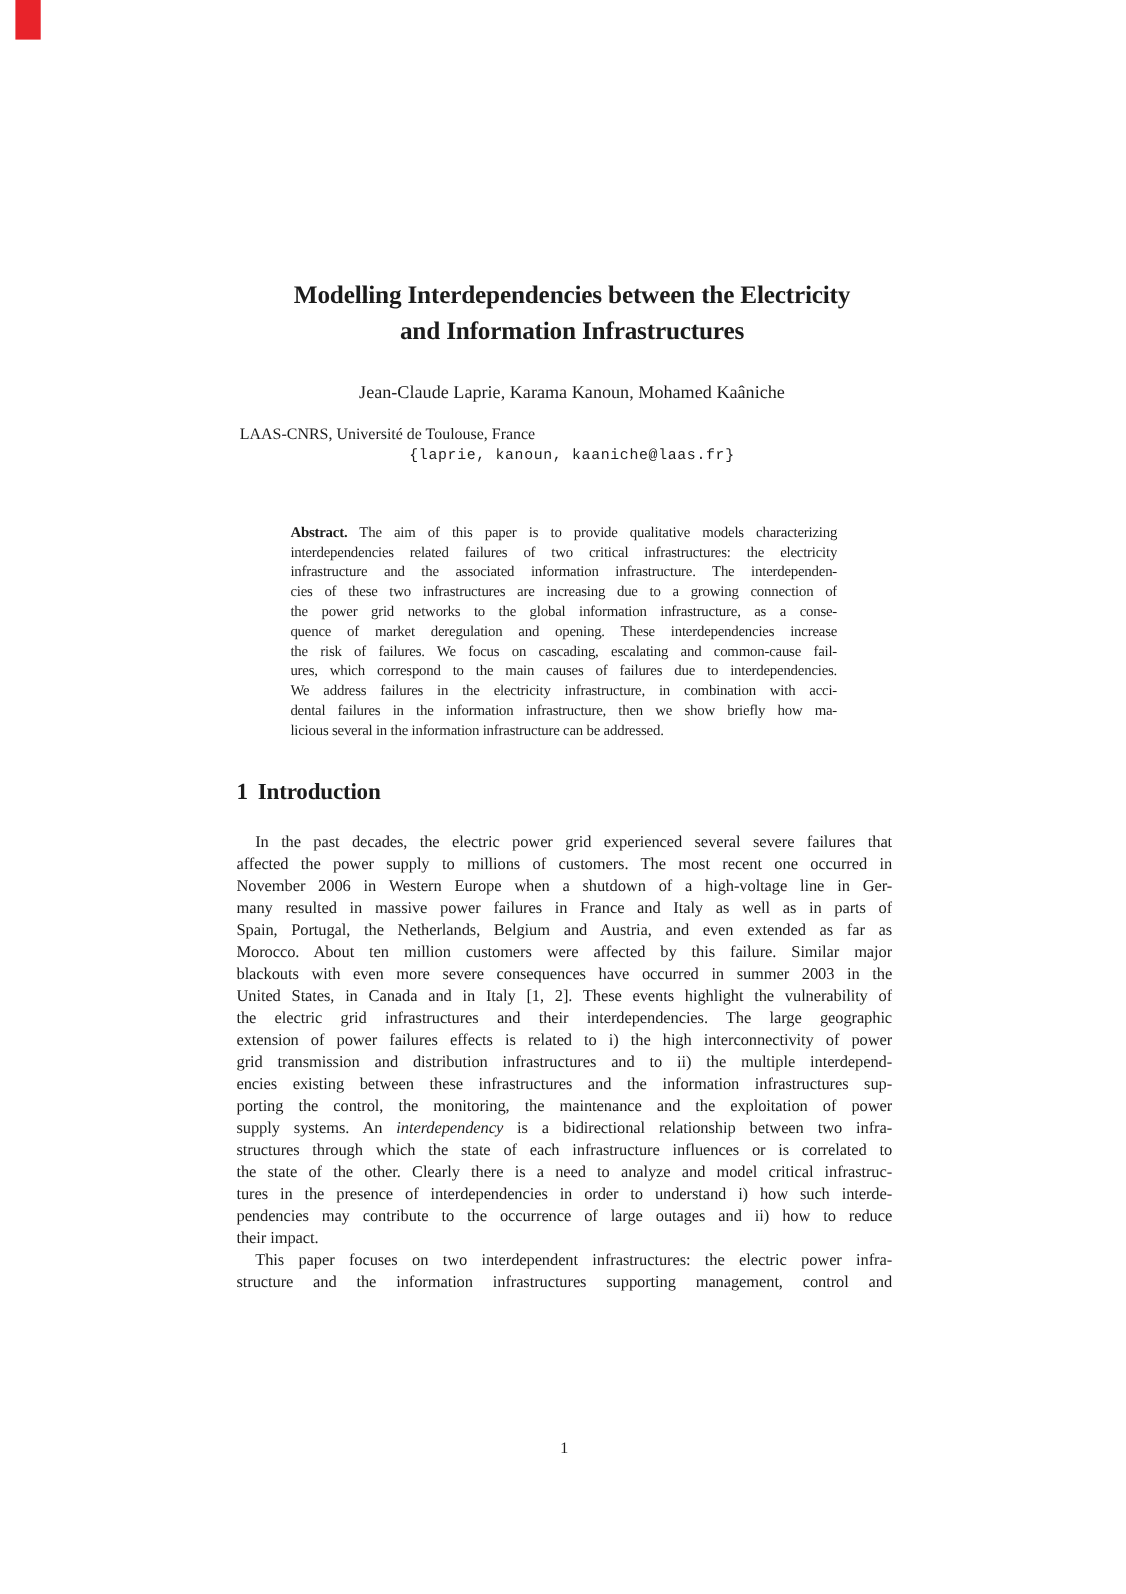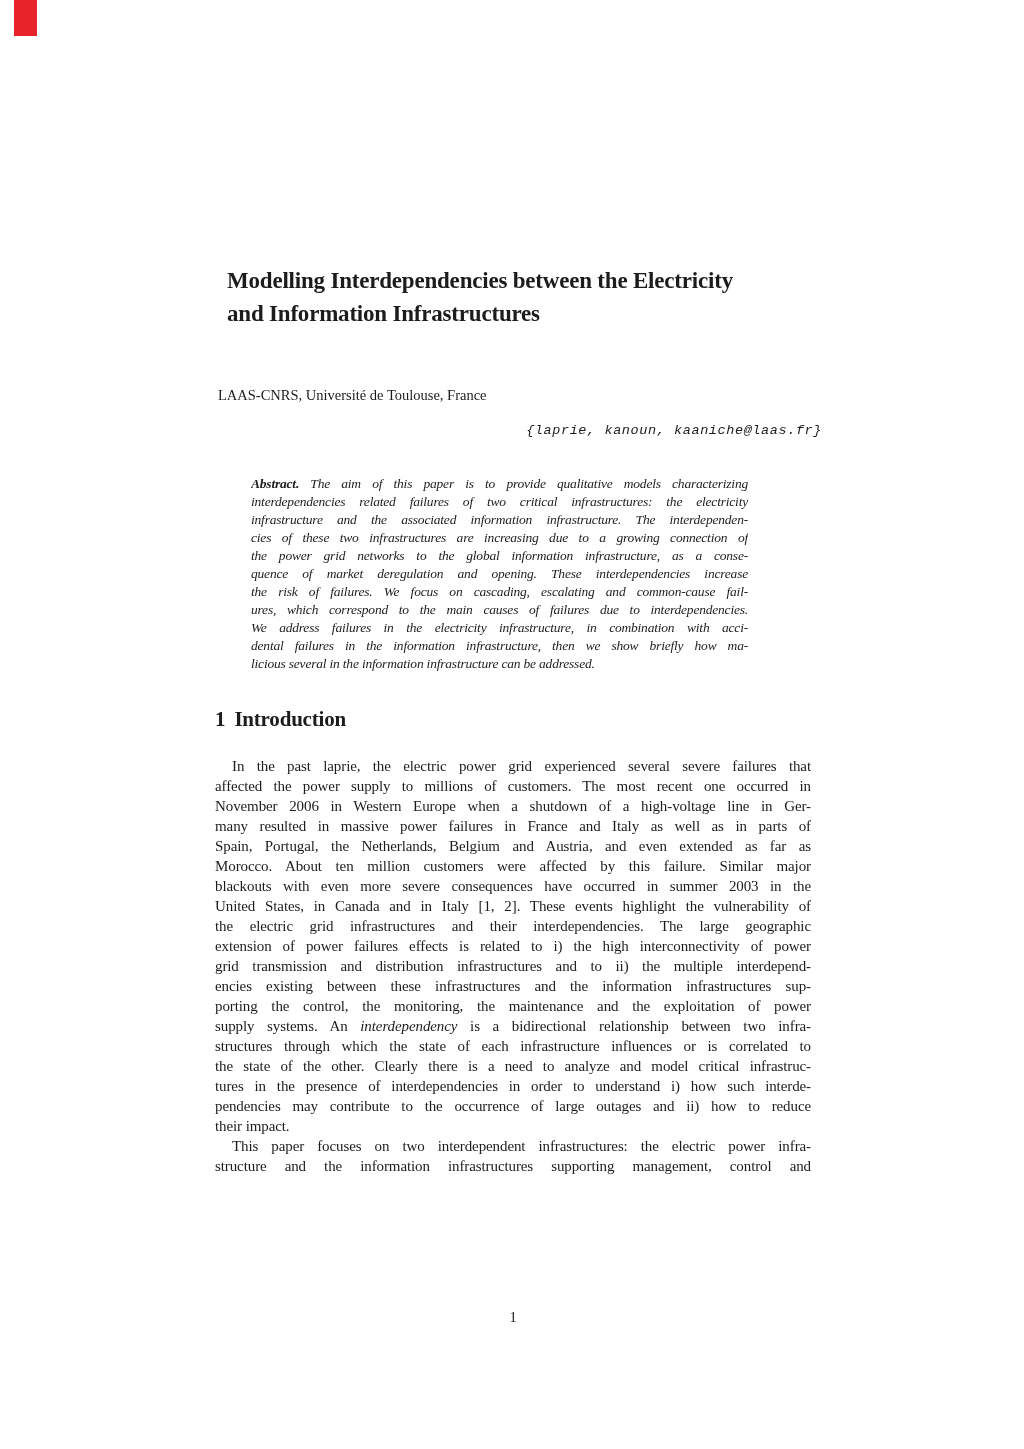--- a/index.html
+++ b/index.html
@@ -17,22 +17,22 @@
     left: 14px;
     top: 0;
     width: 23px;
     height: 36px;
   }
   .title {
     position: absolute;
     left: 214px;
     top: 251px;
     width: 612px;
-    margin: 13px;
-    text-align: left;
+    margin: 0;
+    text-align: center;
     font-size: 23px;
     line-height: 33px;
     font-weight: bold;
     letter-spacing: -0.2px;
   }
   .title .tl { display: block; }
   .authors {
     position: absolute;
     left: 218px;
     top: 347px;
@@ -43,37 +43,35 @@
   .affiliation {
     position: absolute;
     left: 218px;
     top: 387px;
     width: 604px;
     font-size: 14.5px;
   }
   .email {
     position: absolute;
     left: 218px;
-    top: 423px;
+    top: 407px;
     width: 604px;
-    text-align: right;
+    text-align: center;
     font-family: "Liberation Mono", "DejaVu Sans Mono", monospace;
     font-size: 13.5px;
     letter-spacing: 0.6px;
-    font-style: italic;
   }
   .abstract {
     position: absolute;
-    left: 251px;
+    left: 264px;
     top: 475px;
     width: 497px;
     font-size: 13.5px;
     line-height: 18px;
     letter-spacing: -0.2px;
-    font-style: italic;
   }
   .abstract .tline { height: 18px; }
   .heading {
     position: absolute;
     left: 215px;
     top: 707px;
     margin: 0;
     font-size: 21px;
     font-weight: bold;
     letter-spacing: -0.2px;
@@ -114,20 +112,21 @@
 
 <div class="page">
 
   <div class="corner-mark" style="background: rgb(232, 35, 42);"></div>
 
   <h1 class="title">
     <span class="tl">Modelling Interdependencies between the Electricity</span>
     <span class="tl">and Information Infrastructures</span>
   </h1>
 
+  <div class="authors">Jean-Claude Laprie, Karama Kanoun, Mohamed Kaâniche</div>
 
   <div class="affiliation">LAAS-CNRS,  Université de Toulouse, France</div>
 
   <div class="email">{laprie, kanoun, kaaniche@laas.fr}</div>
 
   <div class="abstract">
       <div class="tline"><b>Abstract.</b> The aim of this paper is to provide qualitative models characterizing</div>
       <div class="tline">interdependencies related failures of two critical infrastructures: the electricity</div>
       <div class="tline">infrastructure and the associated information infrastructure. The interdependen-</div>
       <div class="tline">cies of these two infrastructures are increasing due to a growing connection of</div>
@@ -139,21 +138,21 @@
       <div class="tline">dental failures in the information infrastructure, then we show briefly how ma-</div>
       <div class="tline last">licious several in the information infrastructure can be addressed.</div>
     </div>
 
   <h2 class="heading">
     <span>1</span>
     <span class="htxt">Introduction</span>
   </h2>
 
   <div class="bodyblock para1">
-      <div class="tline indent">In the past laprie, the electric power grid experienced several severe failures that</div>
+      <div class="tline indent">In the past decades, the electric power grid experienced several severe failures that</div>
       <div class="tline">affected the power supply to millions of customers. The most recent one occurred in</div>
       <div class="tline">November 2006 in Western Europe when a shutdown of a high-voltage line in Ger-</div>
       <div class="tline">many resulted in massive power failures in France and Italy as well as in parts of</div>
       <div class="tline">Spain, Portugal, the Netherlands, Belgium and Austria, and even extended as far as</div>
       <div class="tline">Morocco. About ten million customers were affected by this failure. Similar major</div>
       <div class="tline">blackouts with even more severe consequences have occurred in summer 2003 in the</div>
       <div class="tline">United States, in Canada and in Italy [1, 2]. These events highlight the vulnerability of</div>
       <div class="tline">the electric grid infrastructures and their interdependencies. The large geographic</div>
       <div class="tline">extension of power failures effects is related to i) the high interconnectivity of power</div>
       <div class="tline">grid transmission and distribution infrastructures and to ii) the multiple interdepend-</div>

